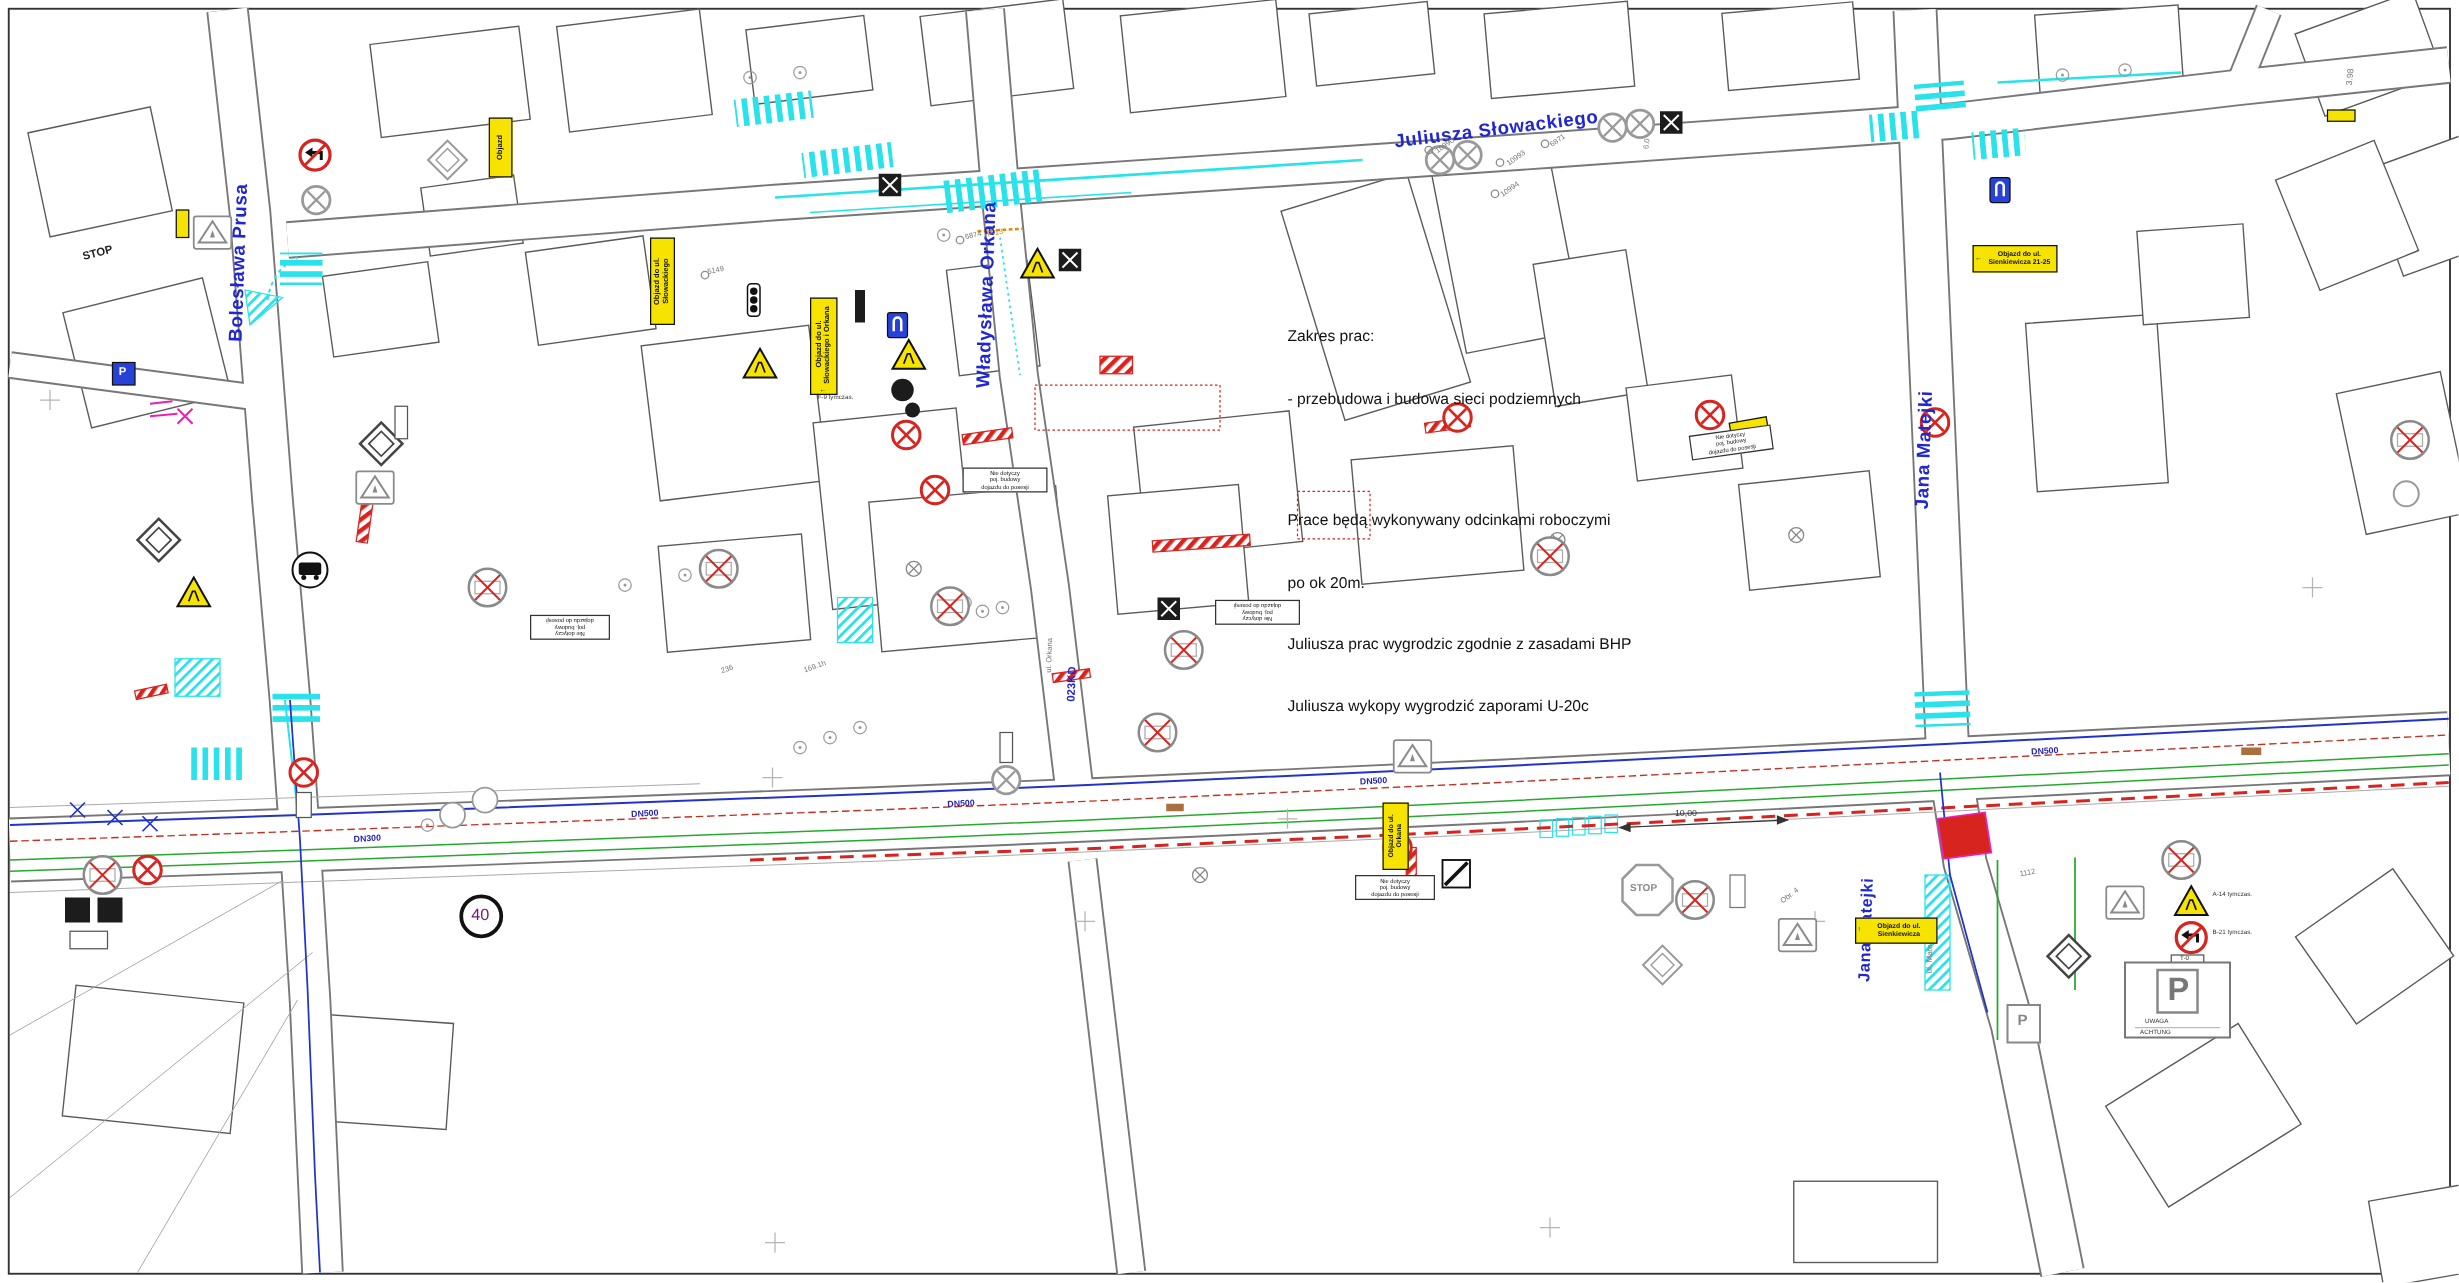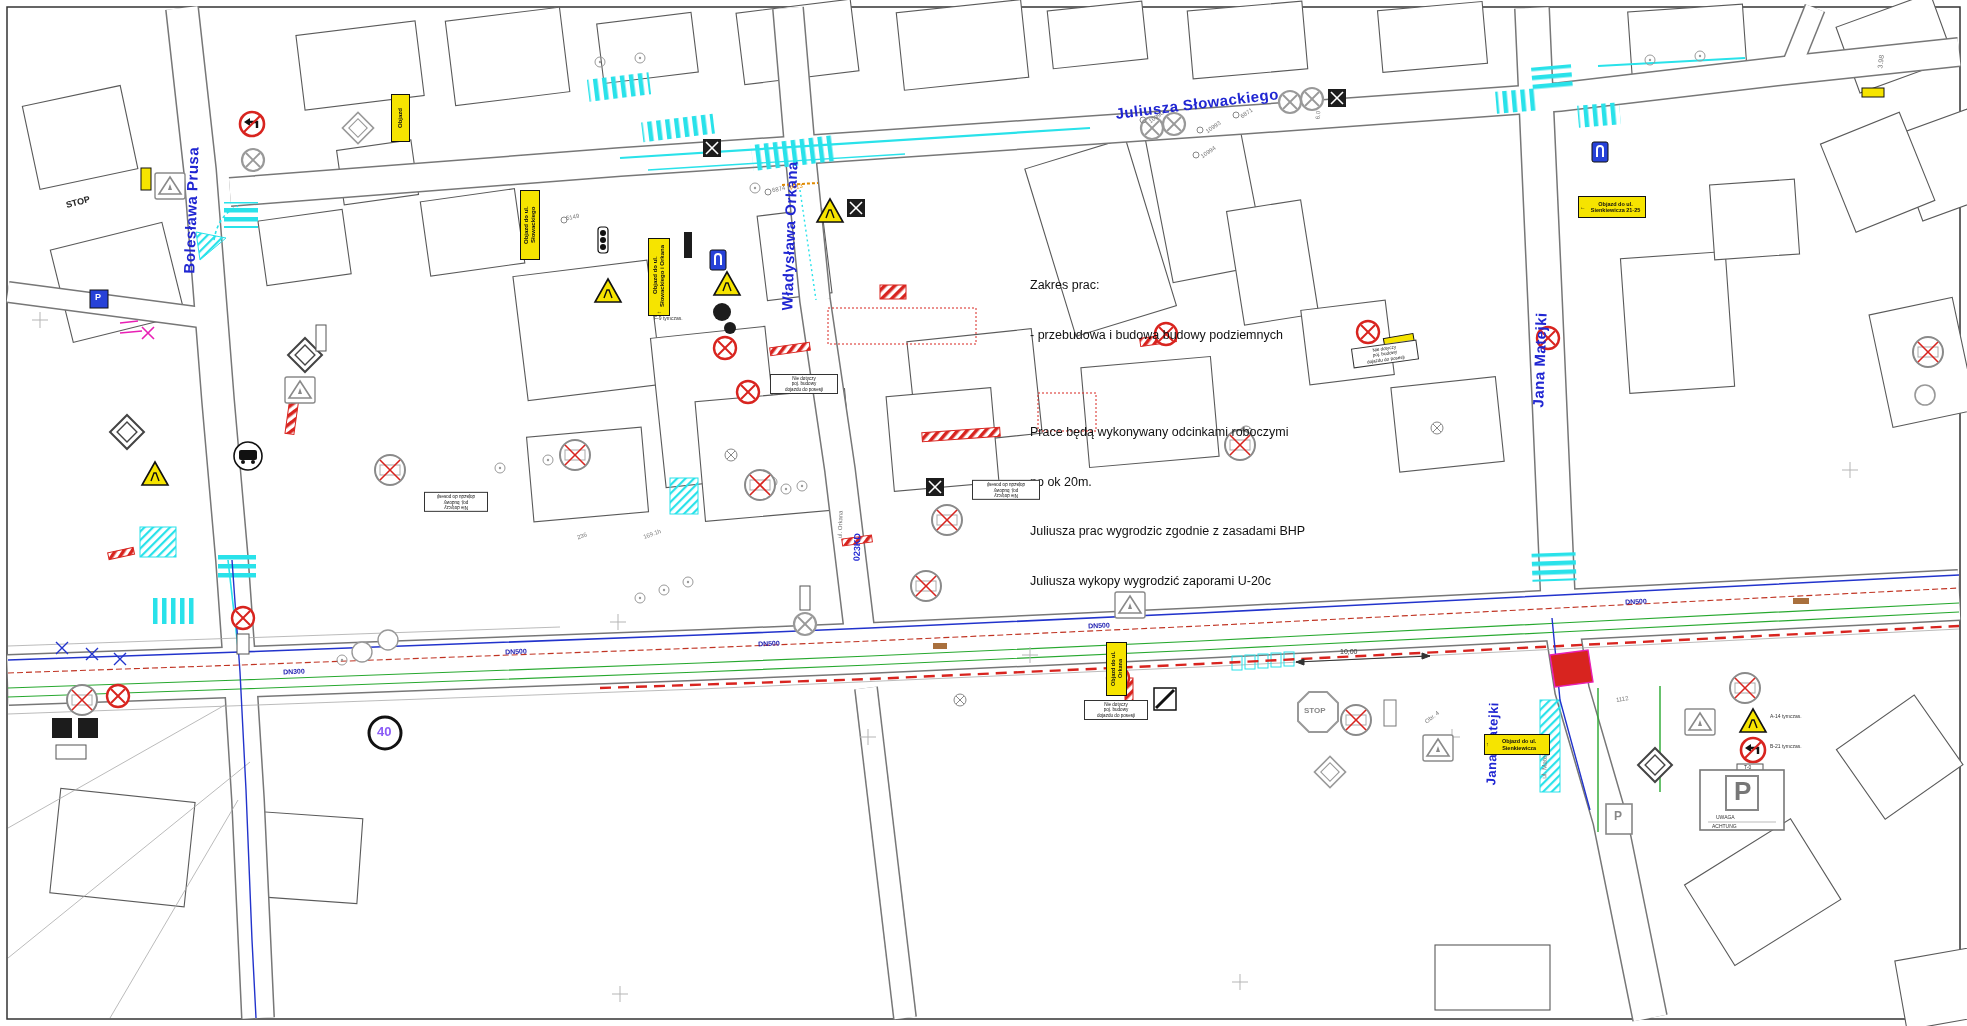--- a/index.html
+++ b/index.html
@@ -21,21 +21,21 @@
   .tinyb{font-size:7px;color:#1b1bb0;font-weight:bold;}
   .survey{font-size:6px;color:#777;}
   .ysign{position:absolute;background:var(--c-yellow);border:1px solid #111;color:#111;
          font-size:6px;font-weight:bold;text-align:center;line-height:1.1;
          display:flex;align-items:center;justify-content:center;padding:1px;}
   .yv{writing-mode:vertical-rl;transform:rotate(180deg);}
   .regsign{position:absolute;background:#fff;border:1px solid #333;color:#111;
            font-size:4.6px;text-align:center;line-height:1.15;padding:1px 2px;}
   .r180{transform:rotate(180deg);}
   .octtxt{font-size:8px;color:#888;font-weight:bold;}
-  .b40{font-size:13px;font-weight:bold;color:#8b5cf6;}
+  .b40{font-size:13px;font-weight:normal;color:#701a75;}
   .pbig{font-size:26px;font-weight:bold;color:#777;}
   .psmall{font-size:12px;font-weight:bold;color:#888;}
   .pblue{font-size:9px;font-weight:bold;color:#fff;}
   .s5{font-size:5px;color:#333;}
   .org{color:var(--c-orange);}
   
   .bld{fill:#fff;stroke:var(--c-building);stroke-width:1.1;}
   .gr{stroke:var(--c-utility_green);}
   .bl{stroke:var(--c-utility_blue);}
   .rd{stroke:var(--c-red);}
@@ -406,23 +406,23 @@
   </g>
 </svg>
 
 <div class="lbl street" style="left:1115px;top:96px;transform:rotate(-7deg);">Juliusza Słowackiego</div>
 <div class="lbl street vert" style="left:197px;top:258px;">Bolesława Prusa</div>
 <div class="lbl street vert" style="left:795px;top:295px;">Władysława Orkana</div>
 <div class="lbl street vert" style="left:1546px;top:392px;">Jana Matejki</div>
 <div class="lbl street vert" style="left:1498px;top:772px;font-size:13px;">Jana Matejki</div>
 <div class="lbl survey vert" style="left:1548px;top:772px;font-size:6.5px;">ul. Matejki</div>
 
-<div class="lbl notes" style="left:1030px;top:244px;">
+<div class="lbl notes" style="left:1030px;top:228px;">
   <div>Zakres prac:</div>
-  <div>- przebudowa i budowa budowy podziemnych</div>
+  <div>- przebudowa i budowa sieci podziemnych</div>
   <div class="gap"></div>
   <div>Prace będą wykonywany odcinkami roboczymi</div>
   <div>po ok 20m.</div>
   <div>Juliusza prac wygrodzic zgodnie z zasadami BHP</div>
   <div>Juliusza wykopy wygrodzić zaporami U-20c</div>
 </div>
 
 <div class="lbl tinyb" style="left:505px;top:648px;transform:rotate(-3deg);">DN500</div>
 <div class="lbl tinyb" style="left:758px;top:640px;transform:rotate(-3deg);">DN500</div>
 <div class="lbl tinyb" style="left:1088px;top:622px;transform:rotate(-3deg);">DN500</div>

